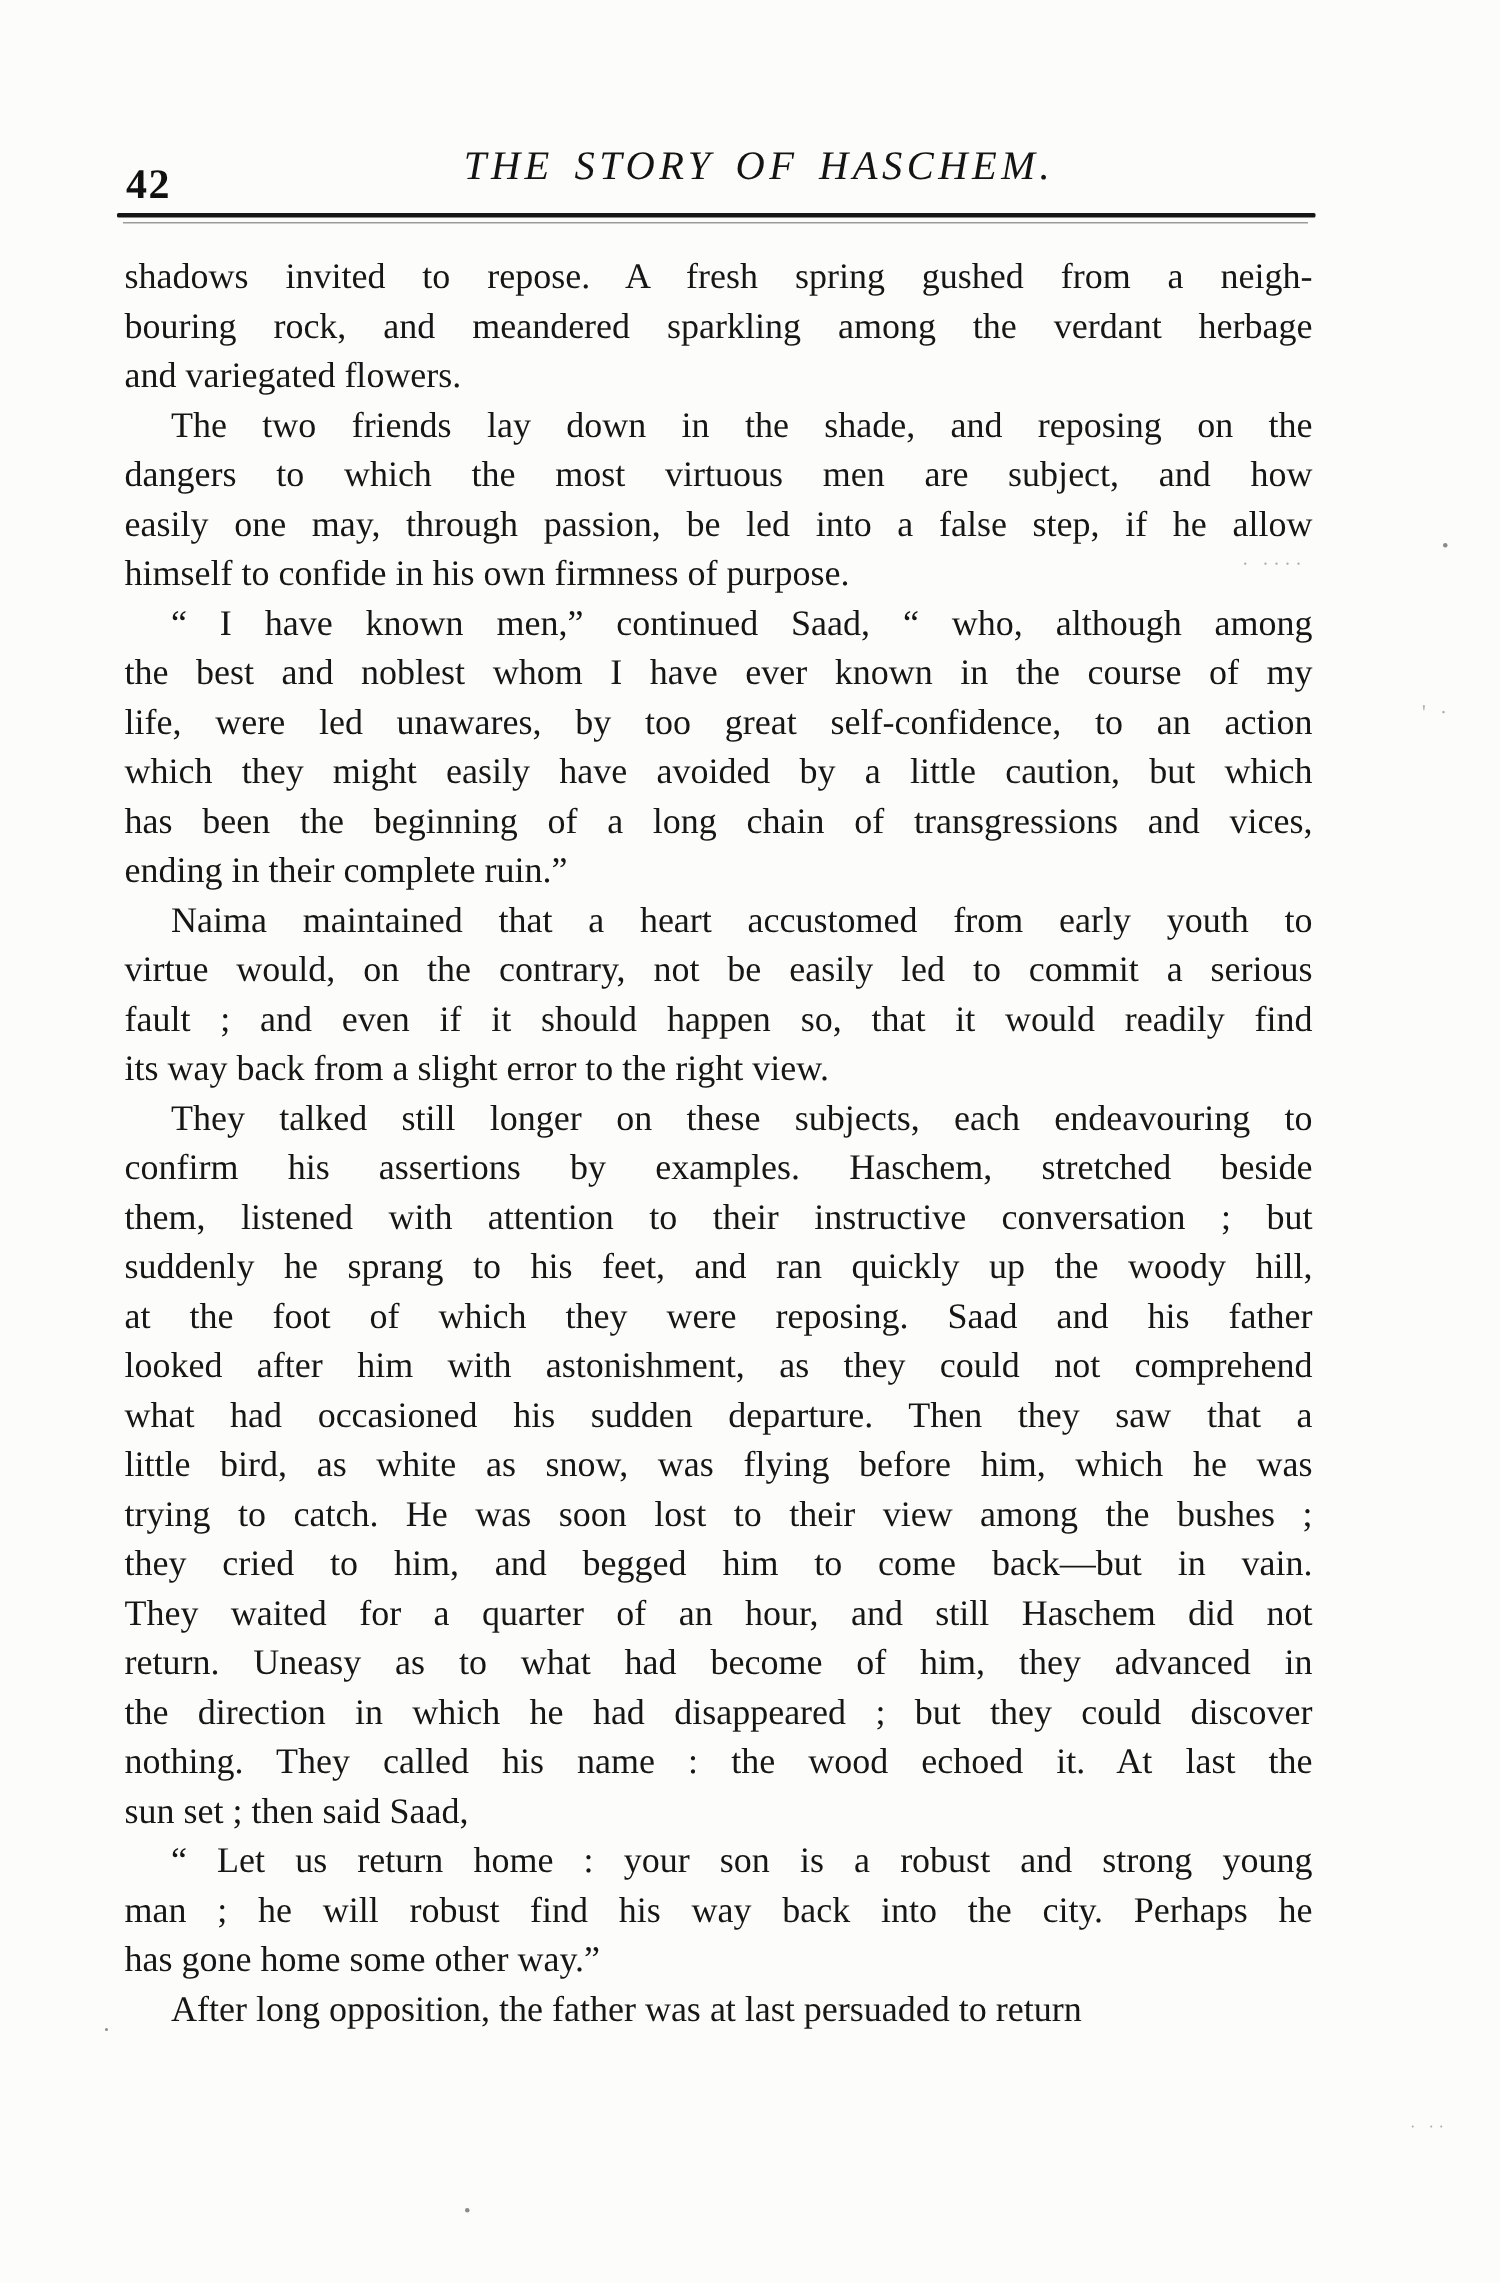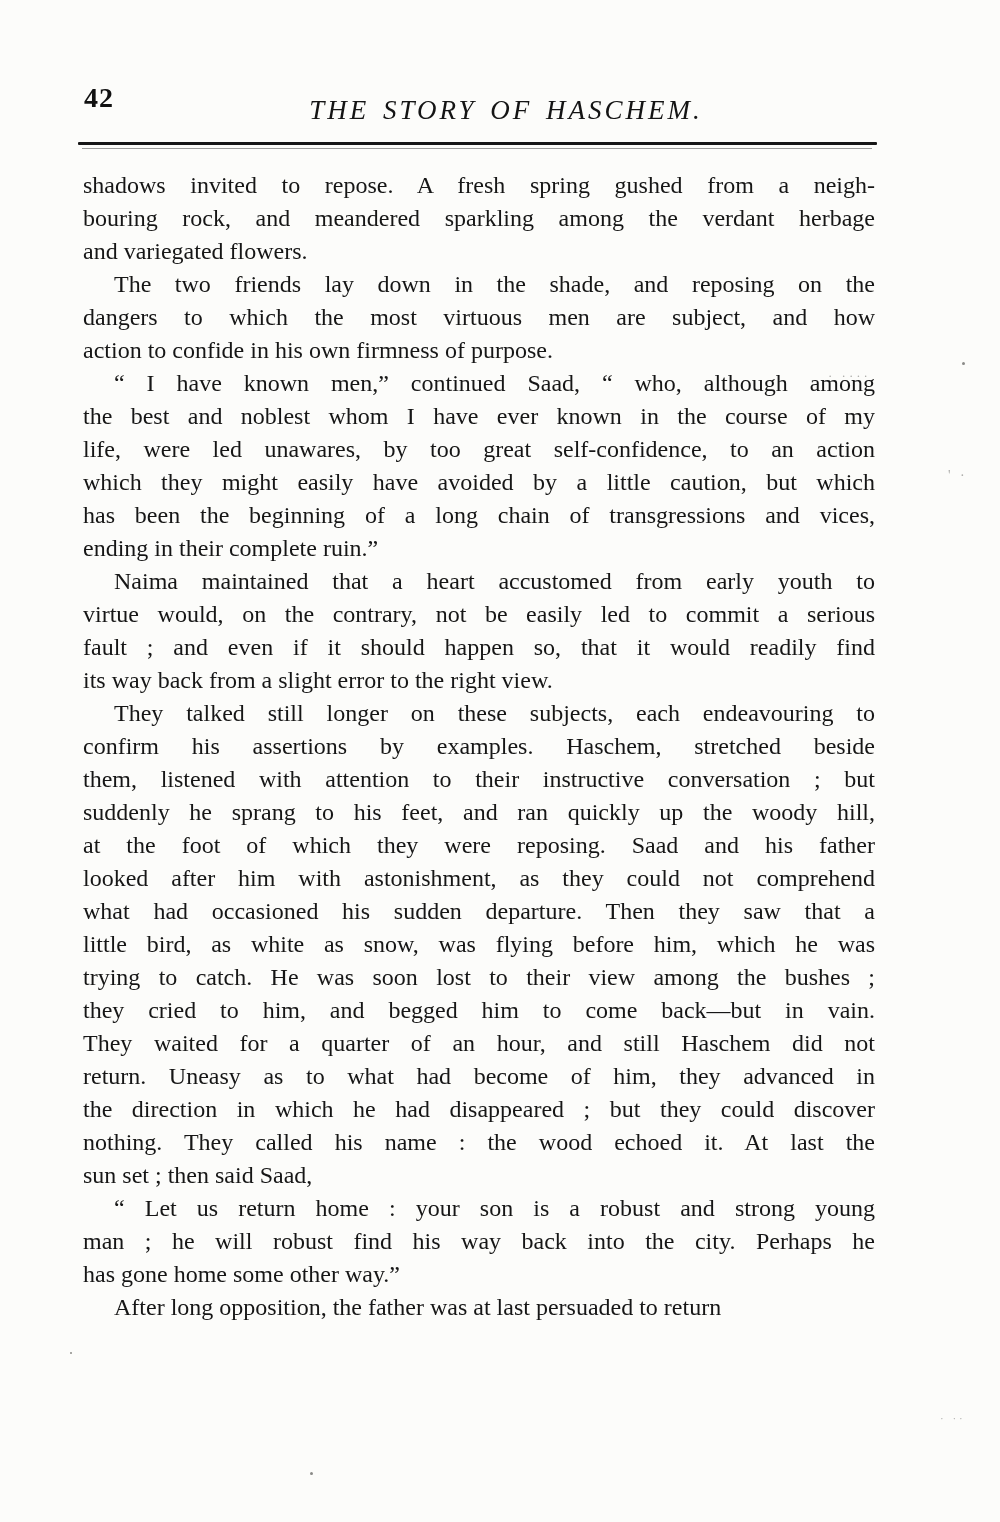--- a/index.html
+++ b/index.html
@@ -15,21 +15,21 @@
     background: #fcfcfa;
     font-family: "Liberation Serif", "DejaVu Serif", serif;
     color: #171717;
     overflow: hidden;
   }
 
   
   .pagenum {
     position: absolute;
     left: 84px;
-    top: 82px;
+    top: 108px;
     font-size: 28px;
     font-weight: 700;
     letter-spacing: 1px;
     color: #111;
   }
   .running-title {
     position: absolute;
     left: 12px;
     right: 0;
     top: 95px;
@@ -111,21 +111,22 @@
 
   <div class="rule-main"></div>
   <div class="rule-sub"></div>
 
   <main class="body-text">
       <div class="line">shadows invited to repose. A fresh spring gushed from a neigh-</div>
       <div class="line">bouring rock, and meandered sparkling among the verdant herbage</div>
       <div class="line para-last">and variegated flowers.</div>
       <div class="line indent">The two friends lay down in the shade, and reposing on the</div>
       <div class="line">dangers to which the most virtuous men are subject, and how</div>
-      <div class="line para-last">action to confide in his own firmness of purpose.</div>
+      <div class="line">easily one may, through passion, be led into a false step, if he allow</div>
+      <div class="line para-last">himself to confide in his own firmness of purpose.</div>
       <div class="line indent">“ I have known men,” continued Saad, “ who, although among</div>
       <div class="line">the best and noblest whom I have ever known in the course of my</div>
       <div class="line">life, were led unawares, by too great self-confidence, to an action</div>
       <div class="line">which they might easily have avoided by a little caution, but which</div>
       <div class="line">has been the beginning of a long chain of transgressions and vices,</div>
       <div class="line para-last">ending in their complete ruin.”</div>
       <div class="line indent">Naima maintained that a heart accustomed from early youth to</div>
       <div class="line">virtue would, on the contrary, not be easily led to commit a serious</div>
       <div class="line">fault ; and even if it should happen so, that it would readily find</div>
       <div class="line para-last">its way back from a slight error to the right view.</div>

